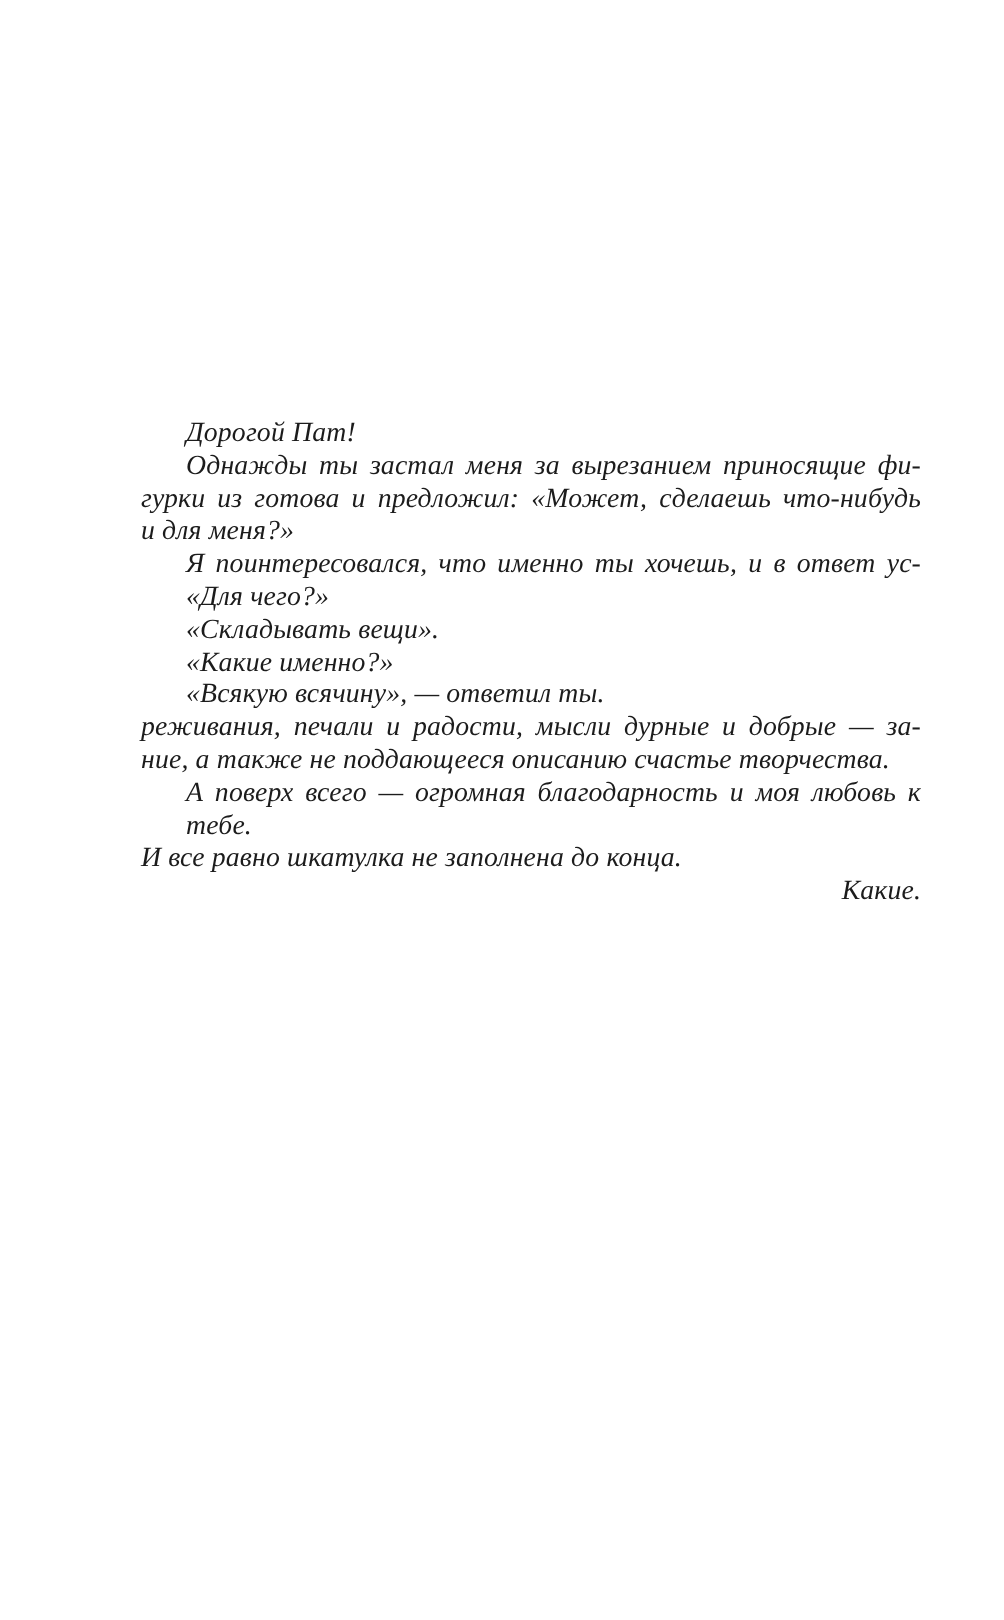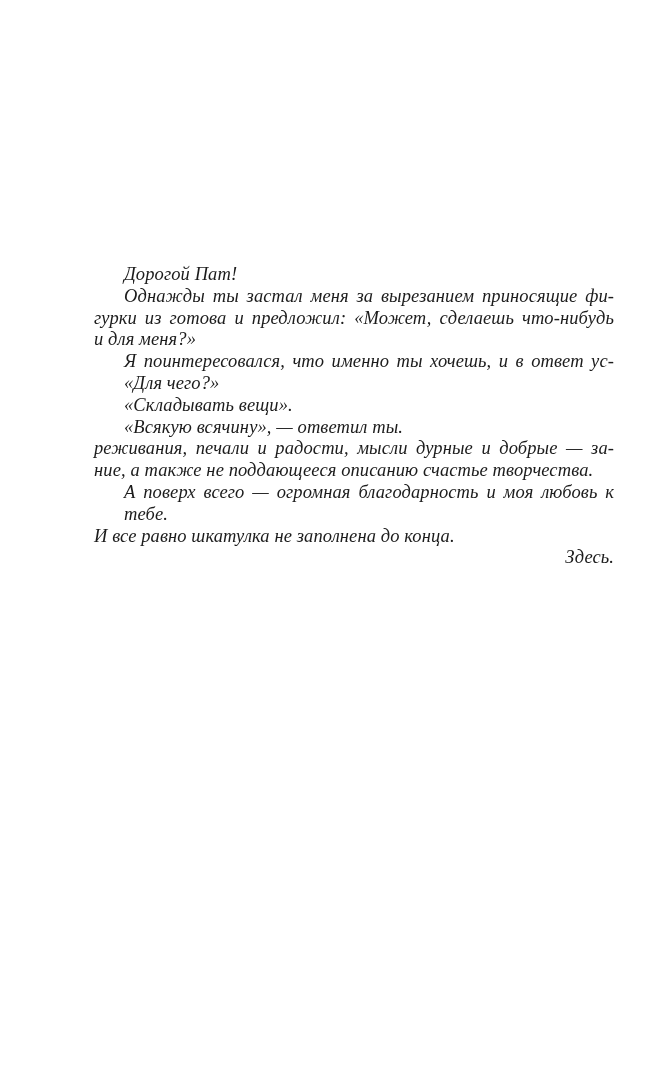--- a/index.html
+++ b/index.html
@@ -15,21 +15,21 @@
   }
   .page {
     position: relative;
     width: 669px;
     height: 1080px;
     background: #ffffff;
   }
   .text-block {
     position: absolute;
     left: 94px;
-    top: 264px;
+    top: 279px;
     width: 520px;
     font-style: italic;
     font-size: 18.5px;
     line-height: 21.8px;
     color: #1c1c1c;
     letter-spacing: 0.1px;
   }
   .line {
     white-space: normal;
     text-align: left;
@@ -56,20 +56,21 @@
 <div class="page">
   <div class="text-block">
 
   <div class="line indent">Дорогой  Пат!</div>
       <div class="line indent justify">Однажды ты застал меня за вырезанием приносящие фи-</div>
       <div class="line justify">гурки из готова и предложил: «Может, сделаешь что-нибудь</div>
       <div class="line">и для меня?»</div>
       <div class="line indent justify">Я поинтересовался, что именно ты хочешь, и в ответ ус-</div>
       <div class="line indent">«Для чего?»</div>
       <div class="line indent">«Складывать вещи».</div>
+      <div class="line indent">«Какие именно?»</div>
       <div class="line indent">«Всякую всячину», — ответил ты.</div>
       <div class="line justify">реживания, печали и радости, мысли дурные и добрые — за-</div>
       <div class="line">ние, а также не поддающееся описанию счастье творчества.</div>
       <div class="line indent justify">А поверх всего — огромная благодарность и моя любовь к тебе.</div>
       <div class="line">И все равно шкатулка не заполнена до конца.</div>
-      <div class="line right">Здесь.</div>
+      <div class="line right">Какие.</div>
     </div>
 </div>
 
 </body></html>

